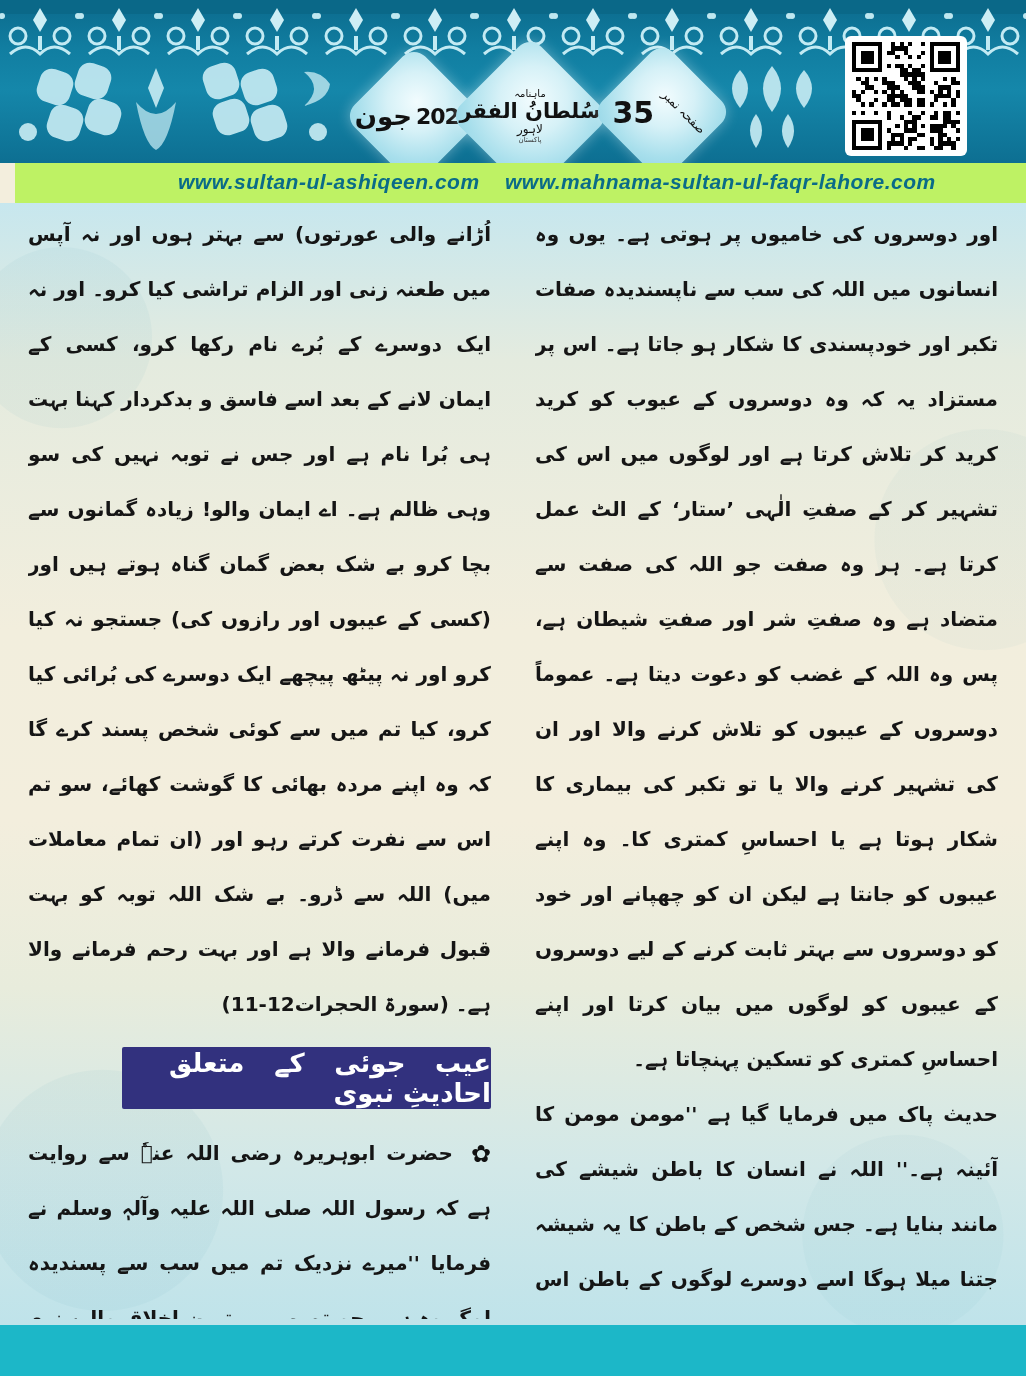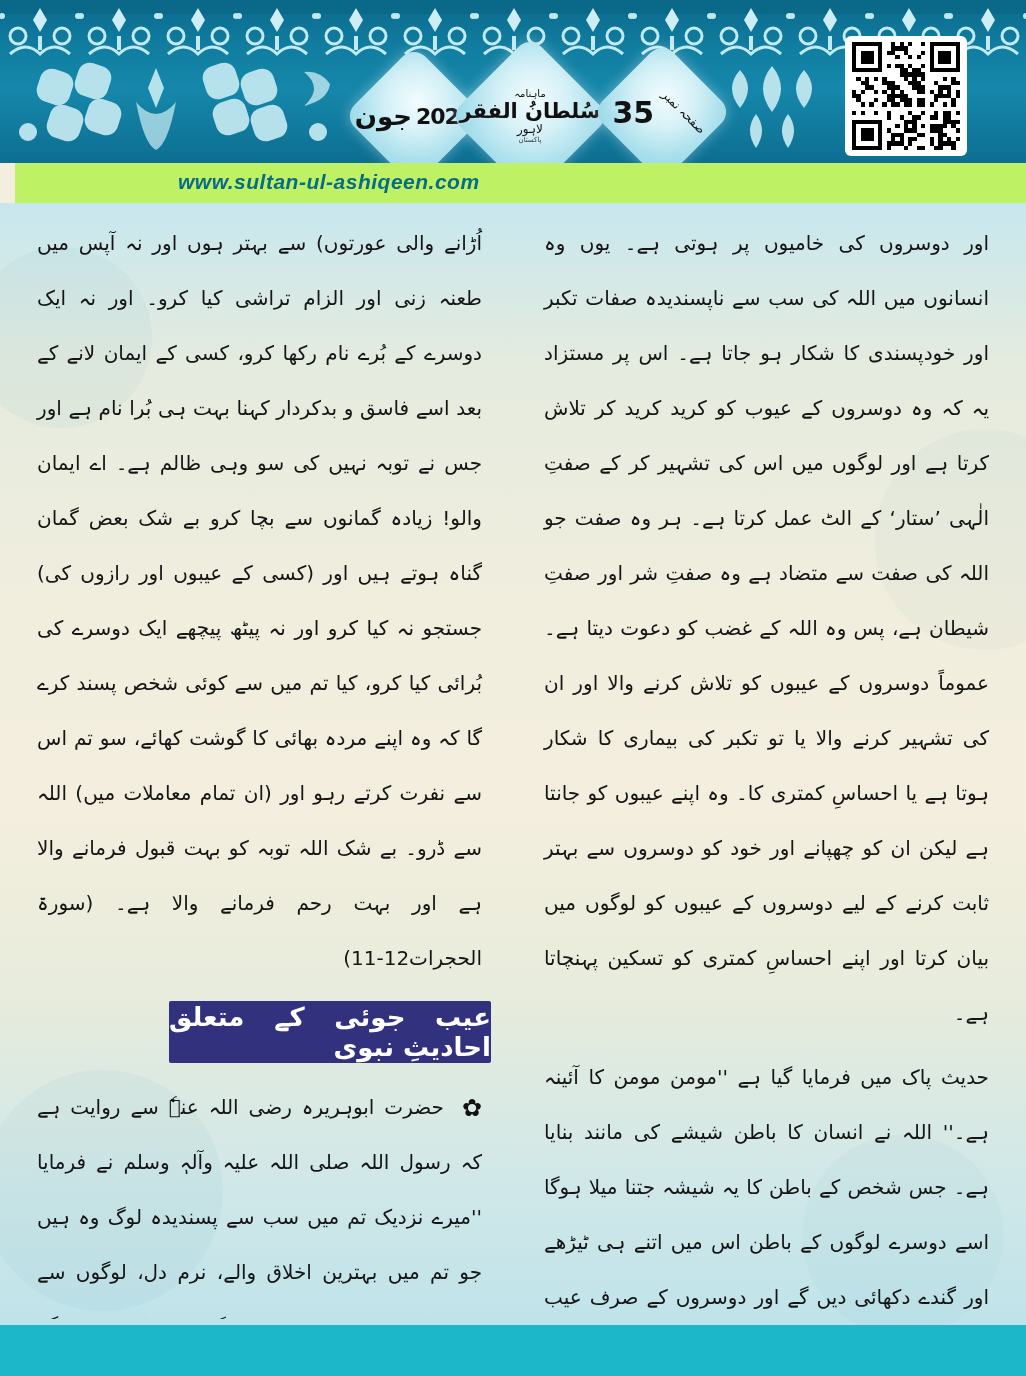--- a/index.html
+++ b/index.html
@@ -45,23 +45,23 @@
     background:linear-gradient(180deg,#c7e7ee 0%,#e4ebdf 14%,#f2eedd 38%,#f3eedd 55%,#e8ecdc 70%,#d2e8e8 86%,#bfe3ea 100%);}
   .bodywrap::before{content:"";position:absolute;inset:0;pointer-events:none;opacity:.5;
     background:
       radial-gradient(circle at 6% 12%, rgba(60,150,170,.10) 0 90px, rgba(60,150,170,0) 91px),
       radial-gradient(circle at 96% 30%, rgba(60,150,170,.08) 0 110px, rgba(60,150,170,0) 111px),
       radial-gradient(circle at 10% 88%, rgba(60,150,170,.10) 0 120px, rgba(60,150,170,0) 121px),
       radial-gradient(circle at 88% 92%, rgba(60,150,170,.08) 0 100px, rgba(60,150,170,0) 101px);}
   .cols{position:relative;display:flex;flex-direction:row;gap:44px;padding:4px 28px 0 28px;}
   .col{width:463px;height:1112px;overflow:hidden;color:#151515;
     font-size:20px;line-height:55px;text-align:justify;}
-  .col p{margin:9px;}
+  .col p{margin:0;font-weight:bold;}
   .hbox{height:62px;display:flex;align-items:center;justify-content:center;
-    color:#ffffff;font-size:26px;font-weight:bold;line-height:30px;margin:15px 0 17px 0;border-radius:2px;}
+    color:#ffffff;font-size:26px;font-weight:bold;line-height:30px;margin:15px 0 17px 0;border-radius:2px;padding-left:47px;}
   .hbox-navy{width:322px;background:#32317e;margin-left:auto;margin-right:0;}
   .marker{display:inline-block;font-size:24px;line-height:1;margin-left:18px;transform:translateY(2px);color:#111;}
 
   
   .footbar{position:absolute;left:0;top:1325px;width:1026px;height:51px;background:#1cb7c8;}
 </style>
 </head>
 <body>
 
 <div class="page">
@@ -340,20 +340,21 @@
           <rect x="20" y="2" width="3" height="3" fill="#000"></rect>
           <rect x="0" y="18" width="7" height="7" fill="#000"></rect>
           <rect x="1" y="19" width="5" height="5" fill="#fff"></rect>
           <rect x="2" y="20" width="3" height="3" fill="#000"></rect>
         </svg>
     </div>
   </header>
 
   <div class="urlbar">
     <span class="url-left">www.sultan-ul-ashiqeen.com</span>
+    <span class="url-right">www.mahnama-sultan-ul-faqr-lahore.com</span>
   </div>
 
   <main class="bodywrap">
     <div class="cols" dir="rtl">
 
       <section class="col">
         <p>اور دوسروں کی خامیوں پر ہوتی ہے۔ یوں وہ انسانوں میں اللہ کی سب سے ناپسندیدہ صفات تکبر اور خودپسندی کا شکار ہو جاتا ہے۔ اس پر مستزاد یہ کہ وہ دوسروں کے عیوب کو کرید کرید کر تلاش کرتا ہے اور لوگوں میں اس کی تشہیر کر کے صفتِ الٰہی ’ستار‘ کے الٹ عمل کرتا ہے۔ ہر وہ صفت جو اللہ کی صفت سے متضاد ہے وہ صفتِ شر اور صفتِ شیطان ہے، پس وہ اللہ کے غضب کو دعوت دیتا ہے۔ عموماً دوسروں کے عیبوں کو تلاش کرنے والا اور ان کی تشہیر کرنے والا یا تو تکبر کی بیماری کا شکار ہوتا ہے یا احساسِ کمتری کا۔ وہ اپنے عیبوں کو جانتا ہے لیکن ان کو چھپانے اور خود کو دوسروں سے بہتر ثابت کرنے کے لیے دوسروں کے عیبوں کو لوگوں میں بیان کرتا اور اپنے احساسِ کمتری کو تسکین پہنچاتا ہے۔</p>
         <p>حدیث پاک میں فرمایا گیا ہے ''مومن مومن کا آئینہ ہے۔'' اللہ نے انسان کا باطن شیشے کی مانند بنایا ہے۔ جس شخص کے باطن کا یہ شیشہ جتنا میلا ہوگا اسے دوسرے لوگوں کے باطن اس میں اتنے ہی ٹیڑھے اور گندے دکھائی دیں گے اور دوسروں کے صرف عیب ہی نظر آئیں گے اور اپنی خوبیاں۔ اس کے برعکس جس شخص کا باطن اُجلا ہوگا اسے دوسروں کی اچھائیاں اور خوبیاں دکھائی دیں گی اور اپنے عیب دکھائی دیں گے۔ یعنی دوسروں کے عیب دیکھنے والا اصل میں خود عیبوں سے بھرپور ہوتا ہے اور دوسروں کی اچھائیوں پر نظر رکھنے والے کا اپنا من اُجلا ہوتا ہے۔</p>
 
       </section>

